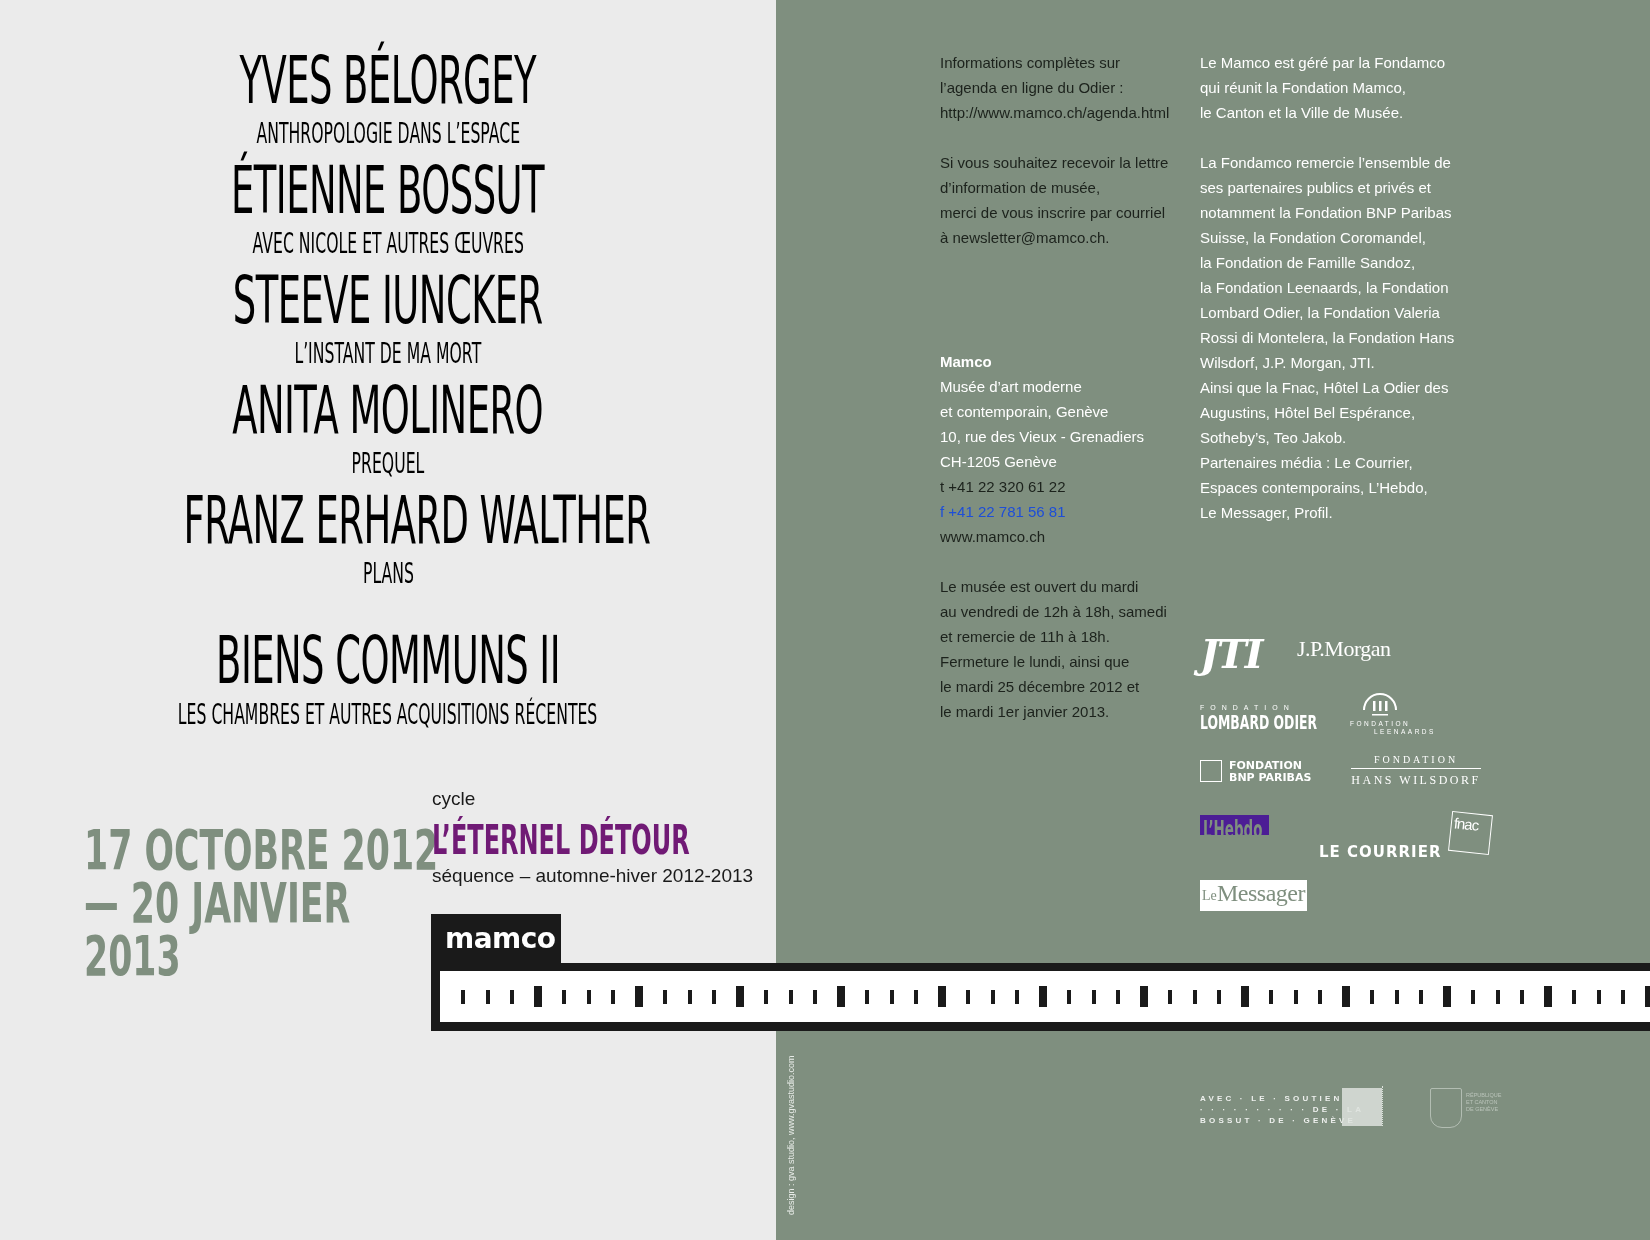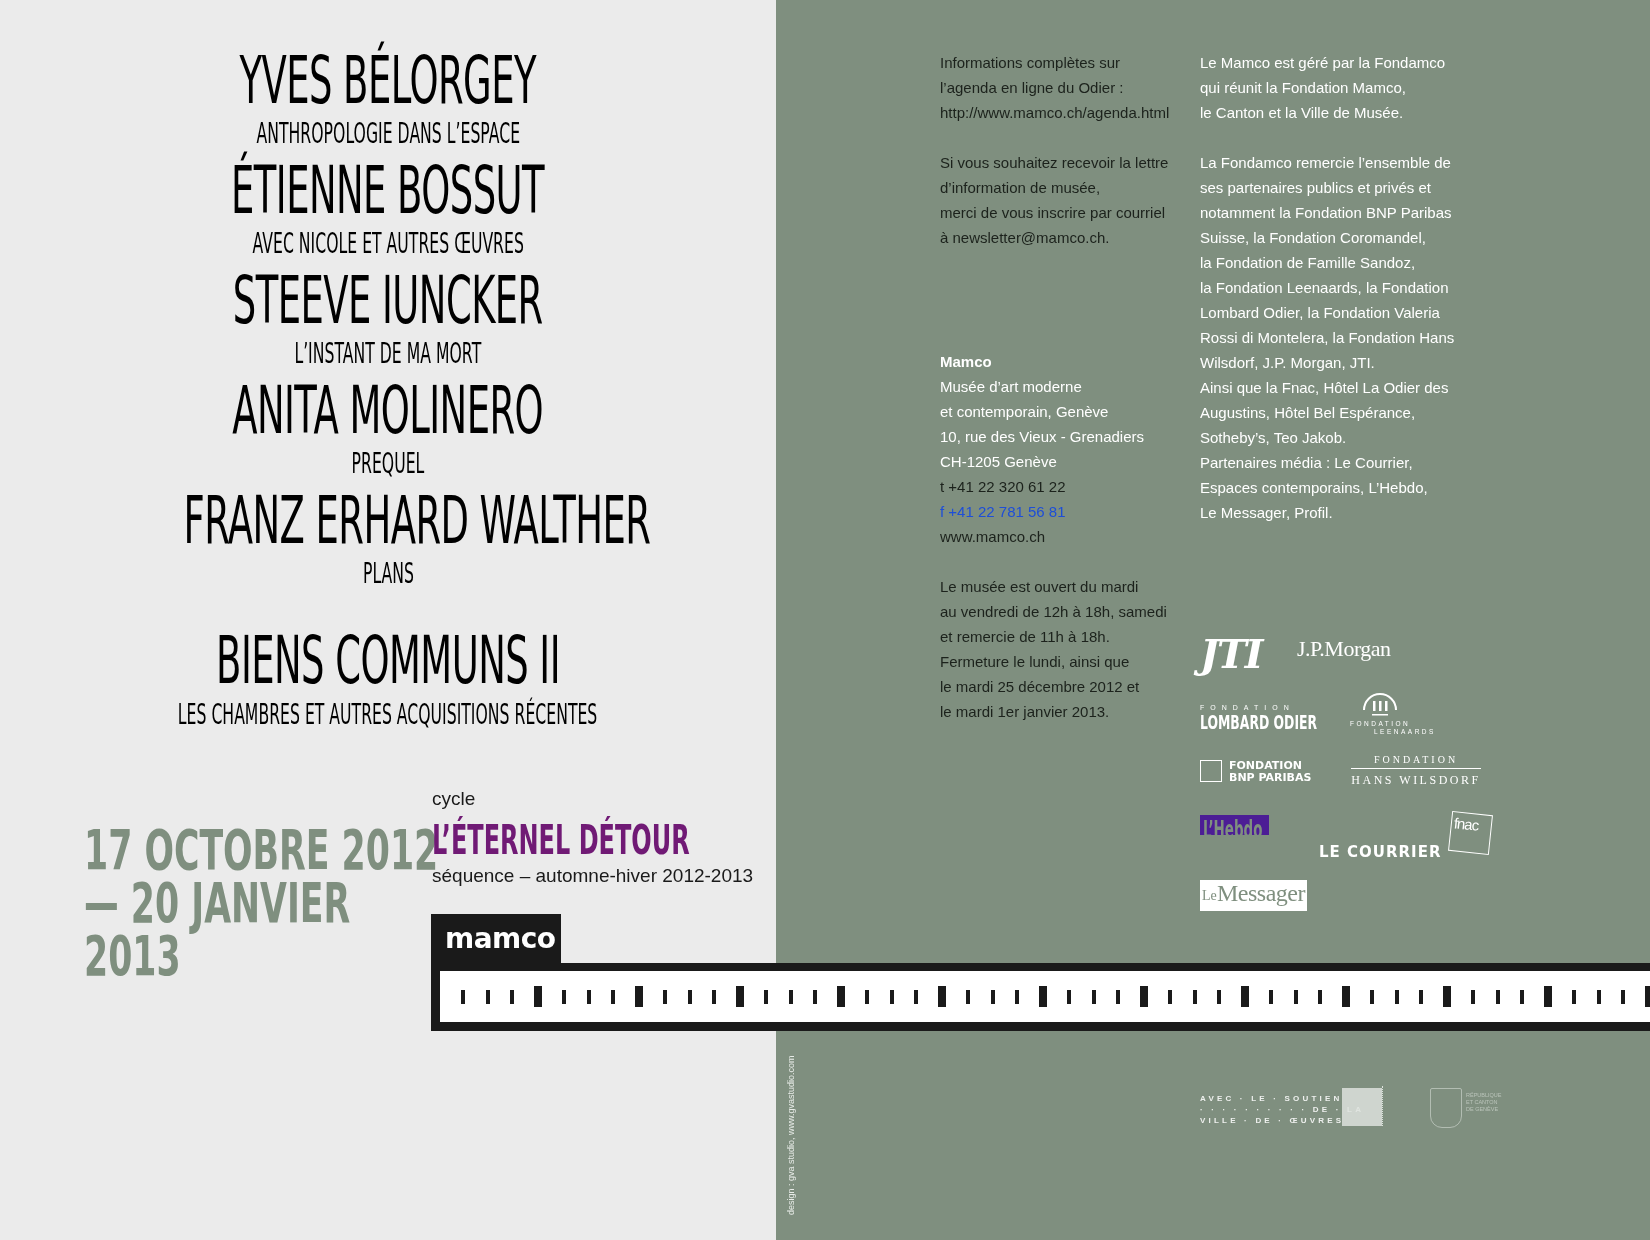--- a/index.html
+++ b/index.html
@@ -223,21 +223,21 @@
 </div>
 
 <div class="logo" style="left:1200px; top:880px; width:107px; height:31px; background:#fff;">
   <span style="position:absolute; left:2px; top:8px; color:#7f8f7f; font-family:'Liberation Serif', serif; font-size:14px;">Le</span>
   <span style="position:absolute; left:17px; top:0px; color:#7f8f7f; font-family:'Liberation Serif', serif; font-size:24px; letter-spacing:-0.5px;">Messager</span>
 </div>
 
 <div class="logo" style="left:1200px; top:1093px; font-size:8px; letter-spacing:3.2px; line-height:11px; font-weight:bold; color:#eef0ee; white-space:nowrap;">
   <div>AVEC · LE · SOUTIEN</div>
   <div>· · · · · · · · · · DE · LA</div>
-  <div>VILLE · DE · ŒUVRES</div>
+  <div>BOSSUT · DE · GENÈVE</div>
 </div>
 <div style="position:absolute; left:1342px; top:1088px; width:40px; height:38px; background:#dde2dd; opacity:0.85;"></div>
 <div style="position:absolute; left:1382px; top:1086px; width:10px; height:40px; border-left:1px dotted #dde2dd;"></div>
 
 <div style="position:absolute; left:1430px; top:1088px; width:30px; height:38px; border:1.5px solid #c8d0c8; border-radius:2px 2px 12px 12px; opacity:0.7;"></div>
 <div style="position:absolute; left:1466px; top:1092px; width:40px; font-size:5.5px; line-height:7px; color:#c8d0c8; opacity:0.8;">RÉPUBLIQUE ET CANTON DE GENÈVE</div>
 
 <div class="credit">design : gva studio, www.gvastudio.com</div>
 
 </body></html>

